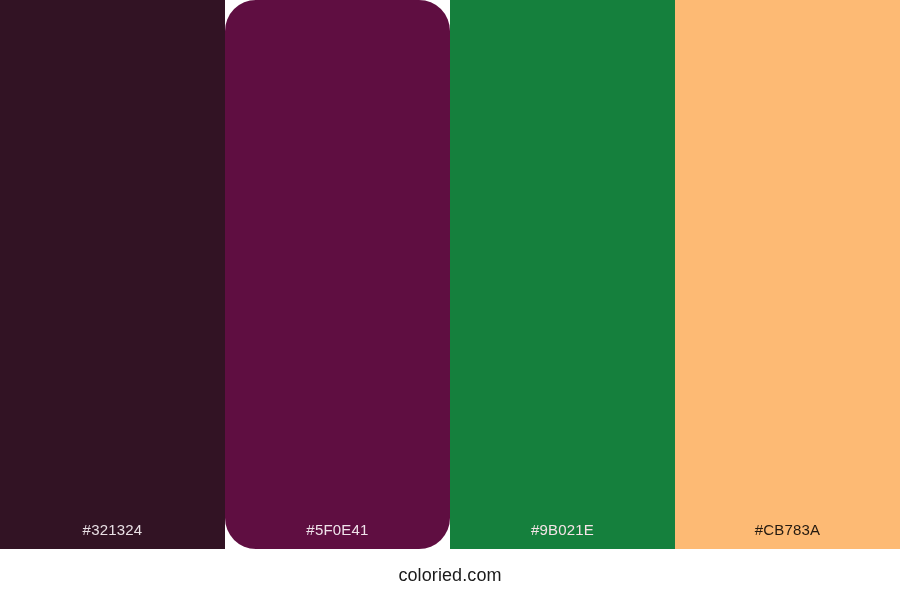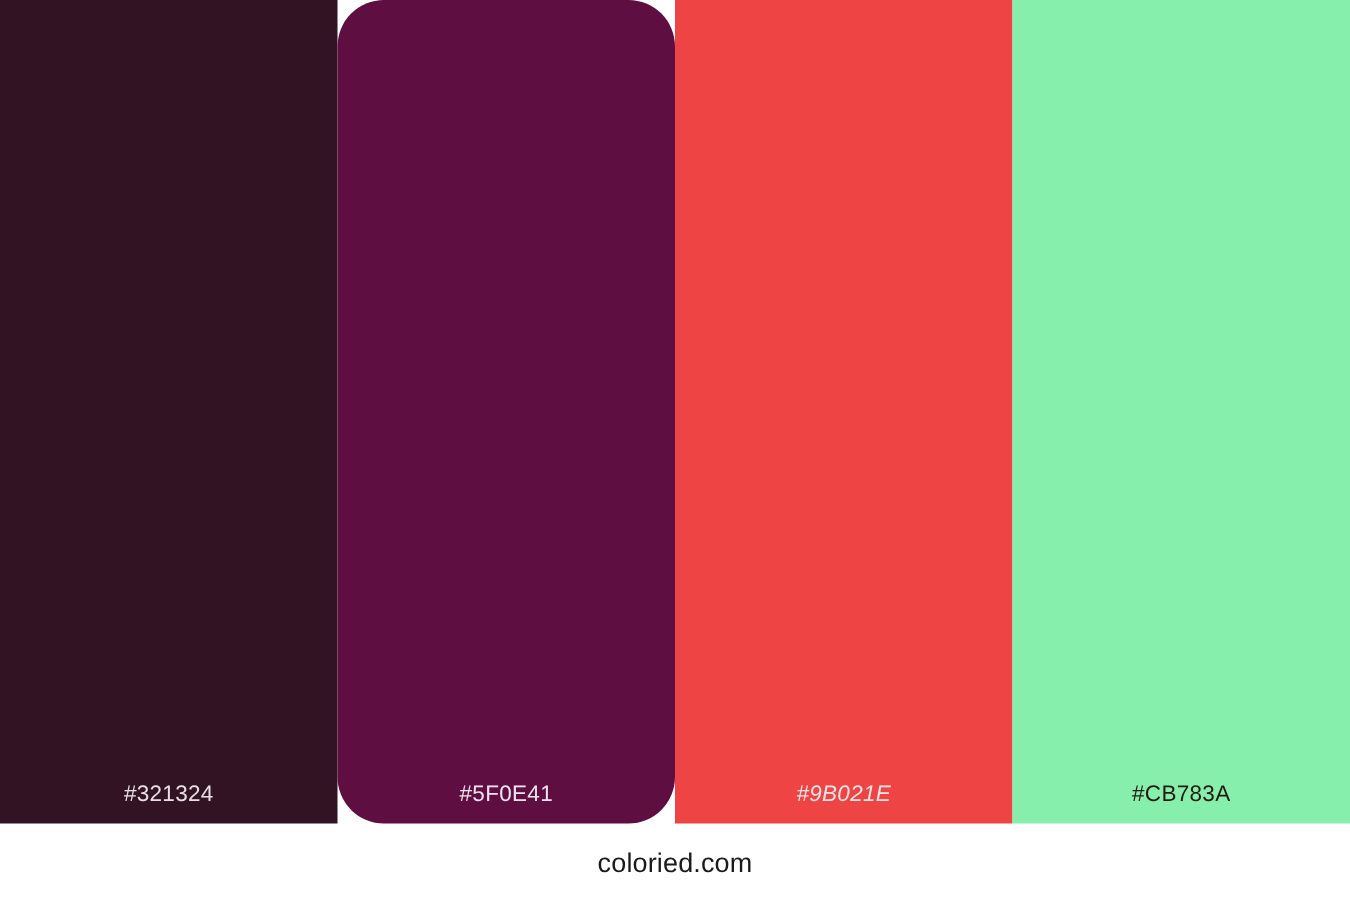--- a/index.html
+++ b/index.html
@@ -80,25 +80,25 @@
   <div id="swatch-strip" style="height: 549px; flex-basis: 549px;">
 
     <div class="swatch" style="background-color: rgb(50, 19, 36);">
       <span class="swatch-label" style="color: rgb(232, 223, 228); margin-top: 48px;">#321324</span>
     </div>
 
     <div class="swatch" style="background-color: rgb(95, 14, 65); border-radius: 31px;">
       <span class="swatch-label" style="color: rgb(239, 226, 234);">#5F0E41</span>
     </div>
 
-    <div class="swatch" style="background-color: #ef4444; font-style: italic;">
+    <div class="swatch" style="background-color: #15803d;">
       <span class="swatch-label" style="color: rgb(245, 228, 231);">#9B021E</span>
     </div>
 
-    <div class="swatch" style="background-color: #86efac;">
+    <div class="swatch" style="background-color: #fdba74;">
       <span class="swatch-label" style="color: rgb(36, 26, 16);">#CB783A</span>
     </div>
 
 
   </div>
 
   <div id="footer-bar" style="background-color: rgb(255, 255, 255);">
     <span id="footer-credit" style="color: rgb(26, 26, 26);">coloried.com</span>
   </div>
 

